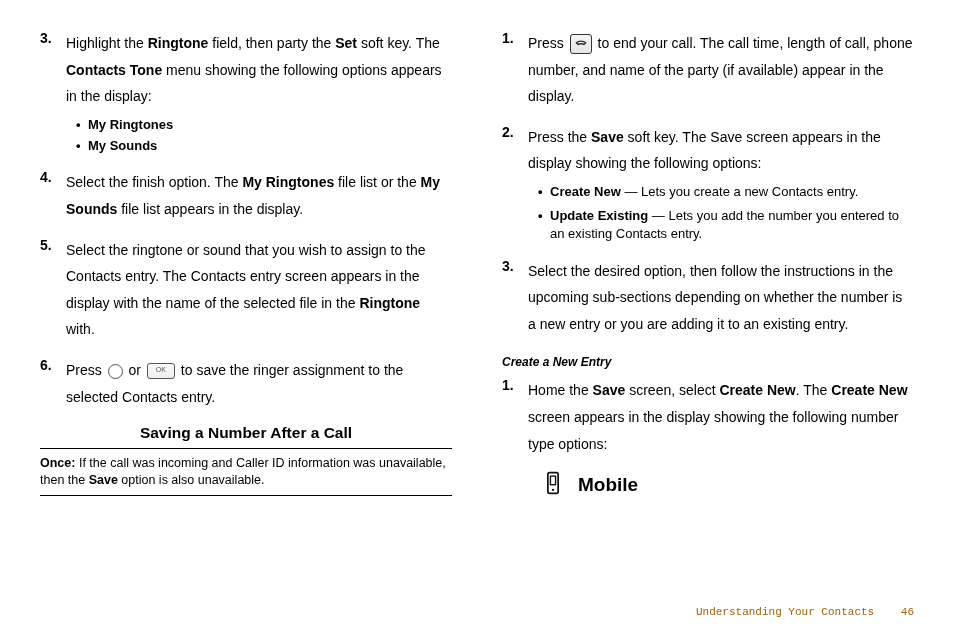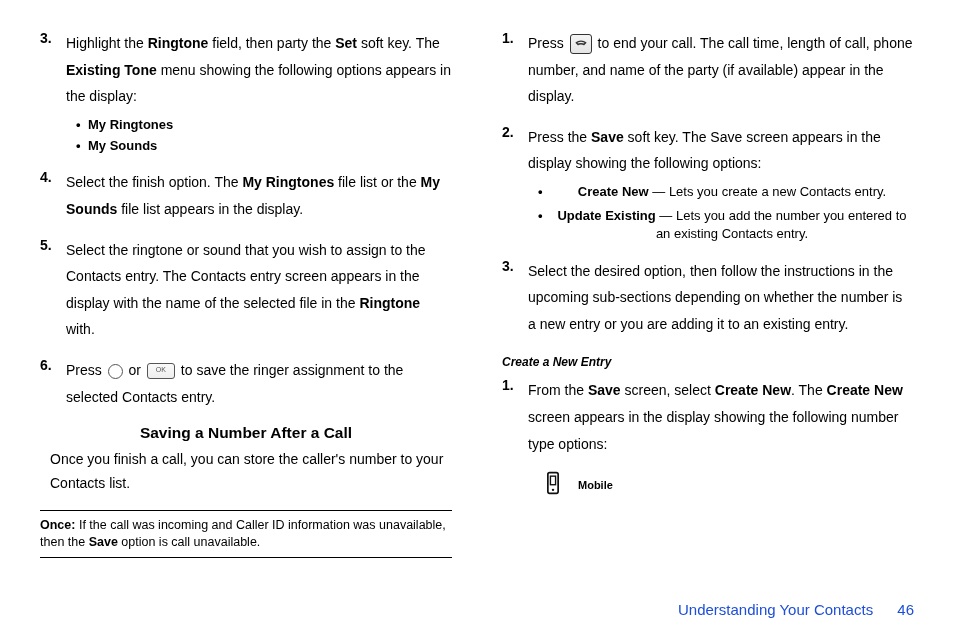--- a/index.html
+++ b/index.html
@@ -62,21 +62,20 @@
     content: "•";
     position: absolute;
     left: 0;
     top: 0;
     font-weight: bold;
   }
   ul.sub2 {
     margin: 6px 0 6px 10px;
     padding: 0;
     list-style: none;
-    text-align: center;
   }
   ul.sub2 > li {
     font-size: 13px;
     line-height: 1.4;
     margin-bottom: 6px;
     position: relative;
     padding-left: 12px;
   }
   ul.sub2 > li::before {
     content: "•";
@@ -153,43 +152,44 @@
   .typeopts {
     margin: 14px 0 0 40px;
   }
   .typeopt {
     display: flex;
     align-items: center;
     margin-bottom: 16px;
   }
   .typeopt .lbl {
     font-weight: bold;
-    font-size: 11px;
+    font-size: 19px;
     margin-left: 14px;
   }
   .footer {
     position: absolute;
     right: 40px;
     bottom: 18px;
-    font-size: 15px;
-    color: #1d4ed8;
+    font-size: 11px;
+    color: #a16207;
+    font-family: Liberation Mono, monospace;
   }
   .footer .pnum { margin-left: 20px; }
   .icon-mobile, .icon-home { width: 22px; height: 24px; }
 </style>
 </head>
 <body>
 
 <div class="page">
   <div class="col col-left">
     <ol class="main">
       <li>
         <span class="num">3.</span>
         <div class="body">
-          <span>Highlight the </span><span class="b">Ringtone</span><span> field, then party the </span><span class="b">Set</span><span> soft key. The </span><span class="b">Existing Tone</span><span> menu showing the following options appears in the display:</span>
+          <span>Highlight the </span><span class="b">Ringtone</span><span> field, then party the </span><span class="b">Set</span><span> soft key. The </span><span class="b">Contacts Tone</span><span> menu showing the following options appears in the display:</span>
         </div>
         <ul class="sub">
           <li><span class="b">My Ringtones</span></li>
           <li><span class="b">My Sounds</span></li>
         </ul>
       </li>
       <li>
         <span class="num">4.</span>
         <div class="body">
           <span>Select the finish option. The </span><span class="b">My Ringtones</span><span> file list or the </span><span class="b">My Sounds</span><span> file list appears in the display.</span>
@@ -203,24 +203,23 @@
       </li>
       <li>
         <span class="num">6.</span>
         <div class="body">
           <span>Press </span><span class="icon-circle"></span><span> or </span><span class="icon-ok">OK</span><span> to save the ringer assignment to the selected Contacts entry.</span>
         </div>
       </li>
     </ol>
 
     <h2 class="section">Saving a Number After a Call</h2>
-    <p class="para">Once you finish a call, you can store the caller's number to your Contacts list.</p>
 
     <div class="note-block">
-      <span class="b">Once:</span><span> If the call was incoming and Caller ID information was unavailable, then the </span><span class="b">Save</span><span> option is call unavailable.</span>
+      <span class="b">Once:</span><span> If the call was incoming and Caller ID information was unavailable, then the </span><span class="b">Save</span><span> option is also unavailable.</span>
     </div>
   </div>
 
   <div class="col col-right">
     <ol class="main">
       <li>
         <span class="num">1.</span>
         <div class="body">
           <span>Press </span><span class="icon-end">
             <svg width="14" height="14" viewBox="0 0 24 24">
@@ -244,21 +243,21 @@
         <div class="body">Select the desired option, then follow the instructions in the upcoming sub-sections depending on whether the number is a new entry or you are adding it to an existing entry.</div>
       </li>
     </ol>
 
     <h3 class="subsection">Create a New Entry</h3>
 
     <ol class="main">
       <li>
         <span class="num">1.</span>
         <div class="body">
-          <span>From the </span><span class="b">Save</span><span> screen, select </span><span class="b">Create New</span><span>. The </span><span class="b">Create New</span><span> screen appears in the display showing the following number type options:</span>
+          <span>Home the </span><span class="b">Save</span><span> screen, select </span><span class="b">Create New</span><span>. The </span><span class="b">Create New</span><span> screen appears in the display showing the following number type options:</span>
         </div>
       </li>
     </ol>
 
     <div class="typeopts">
       <div class="typeopt">
         <span>
           <svg class="icon-mobile" viewBox="0 0 24 28">
             <rect x="6" y="2" width="12" height="24" rx="2" fill="none" stroke="#111" stroke-width="2"></rect>
             <rect x="9" y="6" width="6" height="10" fill="none" stroke="#111" stroke-width="1.6"></rect>

